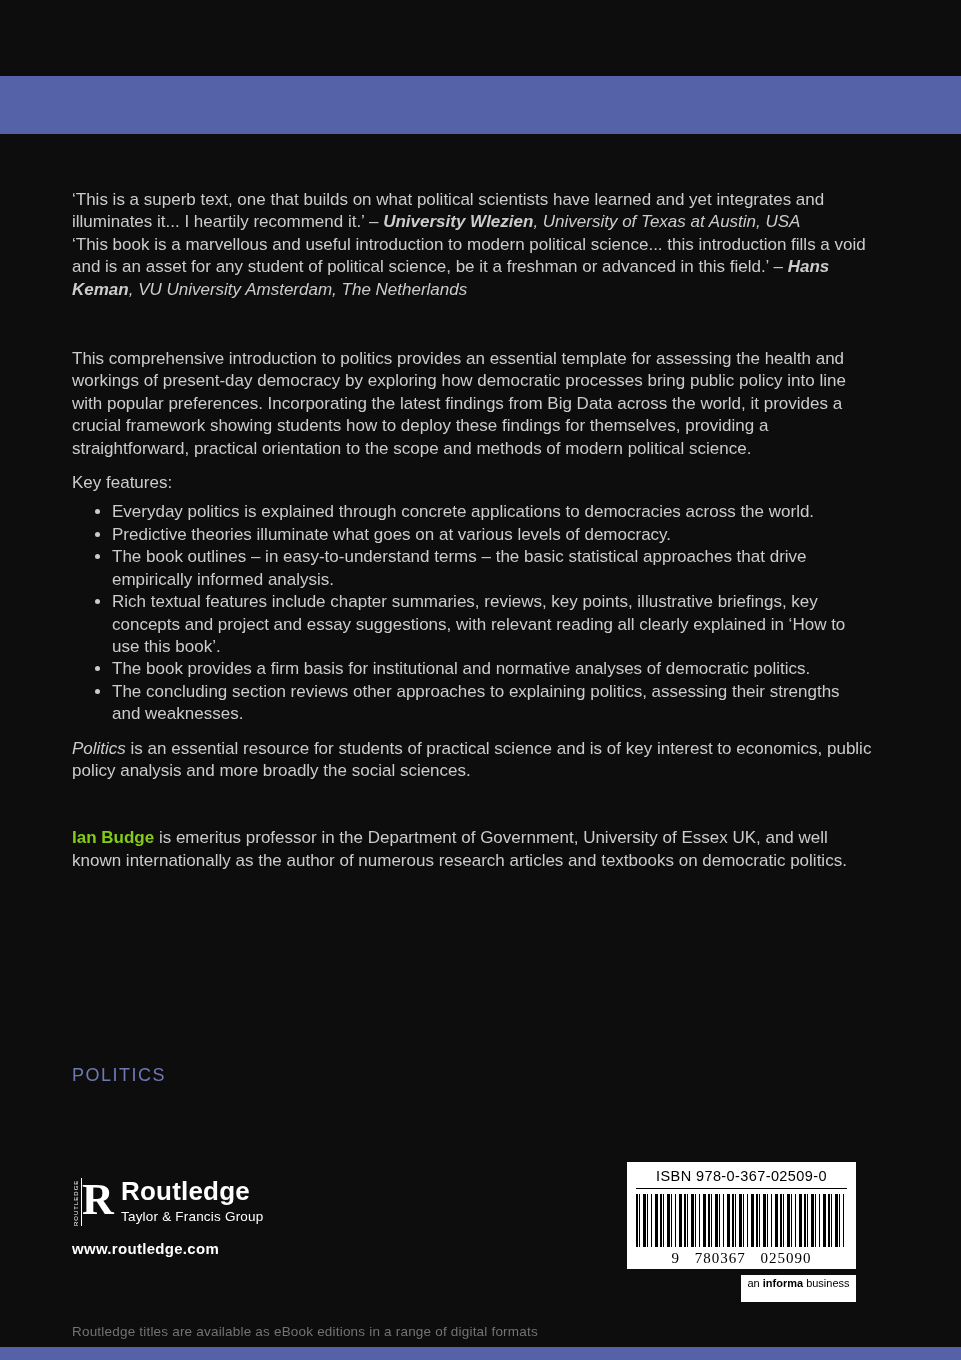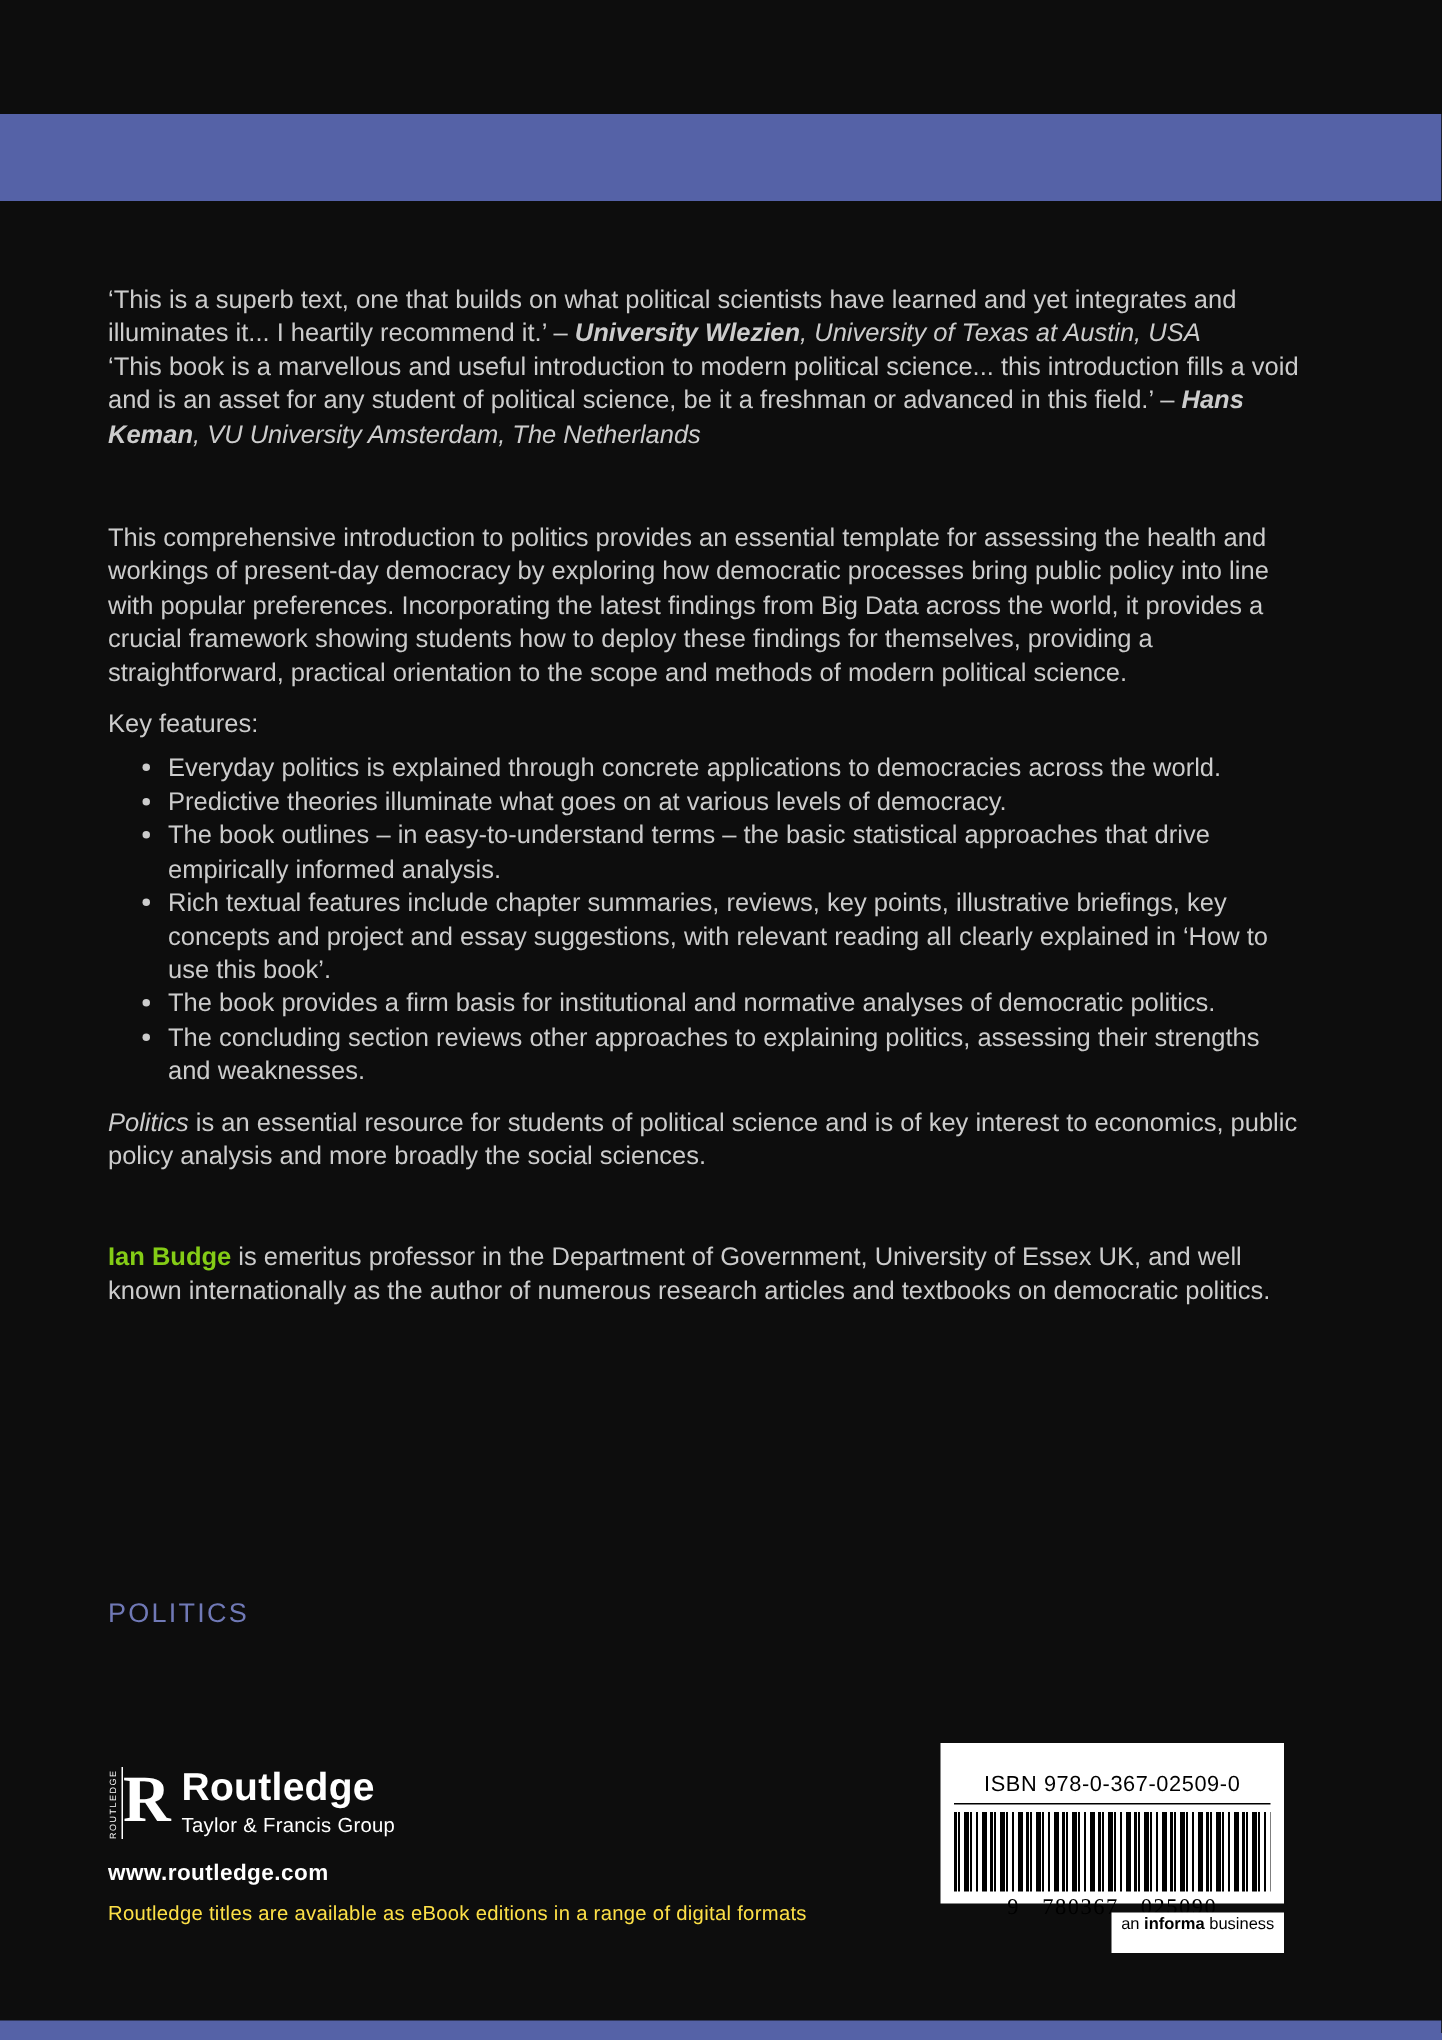--- a/index.html
+++ b/index.html
@@ -47,28 +47,28 @@
     border-left:1px solid #fff;padding-left:1px;
   }
   .logo-R{
     font-family:"Liberation Serif", serif;font-weight:bold;
     font-size:44px;line-height:44px;color:#ffffff;
   }
   .pub-name{font-size:26px;font-weight:bold;line-height:26px;letter-spacing:0.2px;}
   .pub-group{font-size:13.5px;margin-top:5px;letter-spacing:0.2px;}
   .pub-site{font-size:15px;font-weight:bold;margin-top:14px;letter-spacing:0.3px;}
   .ebook-note{
-    position:absolute;left:72px;top:1268px;
-    color:#fde047;font-size:13.5px;letter-spacing:0.2px;
+    position:absolute;left:72px;top:1324px;
+    color:#737373;font-size:13.5px;letter-spacing:0.2px;
   }
 
   
   .barcode-panel{
     position:absolute;left:627px;top:1162px;width:229px;height:107px;
-    background:#ffffff;color:#000;box-sizing:border-box;padding:20px 9px 4px;
+    background:#ffffff;color:#000;box-sizing:border-box;padding:6px 9px 4px;
     text-align:center;
   }
   .isbn-label{font-size:14.5px;letter-spacing:0.4px;padding-bottom:4px;border-bottom:1px solid #000;}
   .bars{
     height:53px;margin-top:5px;
     background:
       repeating-linear-gradient(90deg,
         #000 0 2px,#fff 2px 3px,#000 3px 4px,#fff 4px 7px,
         #000 7px 10px,#fff 10px 11px,#000 11px 12px,#fff 12px 15px,
         #000 15px 16px,#fff 16px 19px,#000 19px 22px,#fff 22px 24px);
@@ -98,21 +98,21 @@
 
   <ul class="features">
     <li>Everyday politics is explained through concrete applications to democracies across the world.</li>
     <li>Predictive theories illuminate what goes on at various levels of democracy.</li>
     <li>The book outlines – in easy-to-understand terms – the basic statistical approaches that drive empirically informed analysis.</li>
     <li>Rich textual features include chapter summaries, reviews, key points, illustrative briefings, key concepts and project and essay suggestions, with relevant reading all clearly explained in ‘How to use this book’.</li>
     <li>The book provides a firm basis for institutional and normative analyses of democratic politics.</li>
     <li>The concluding section reviews other approaches to explaining politics, assessing their strengths and weaknesses.</li>
   </ul>
 
-  <p class="closing"><span class="lead-italic">Politics</span><span> is an essential resource for students of political science and is of key interest to economics, public policy analysis and more broadly the social sciences.</span></p>
+  <p class="closing"><span class="lead-italic">Politics</span><span> is an essential resource for students of practical science and is of key interest to economics, public policy analysis and more broadly the social sciences.</span></p>
 
   <p class="bio"><span class="bio-name">Ian Budge</span><span> is emeritus professor in the Department of Government, University of Essex UK, and well known internationally as the author of numerous research articles and textbooks on democratic politics.</span></p>
 
 </div>
 
 <div class="category">POLITICS</div>
 
 <div class="pub">
   <div class="pub-row">
     <div class="logo-mark">

